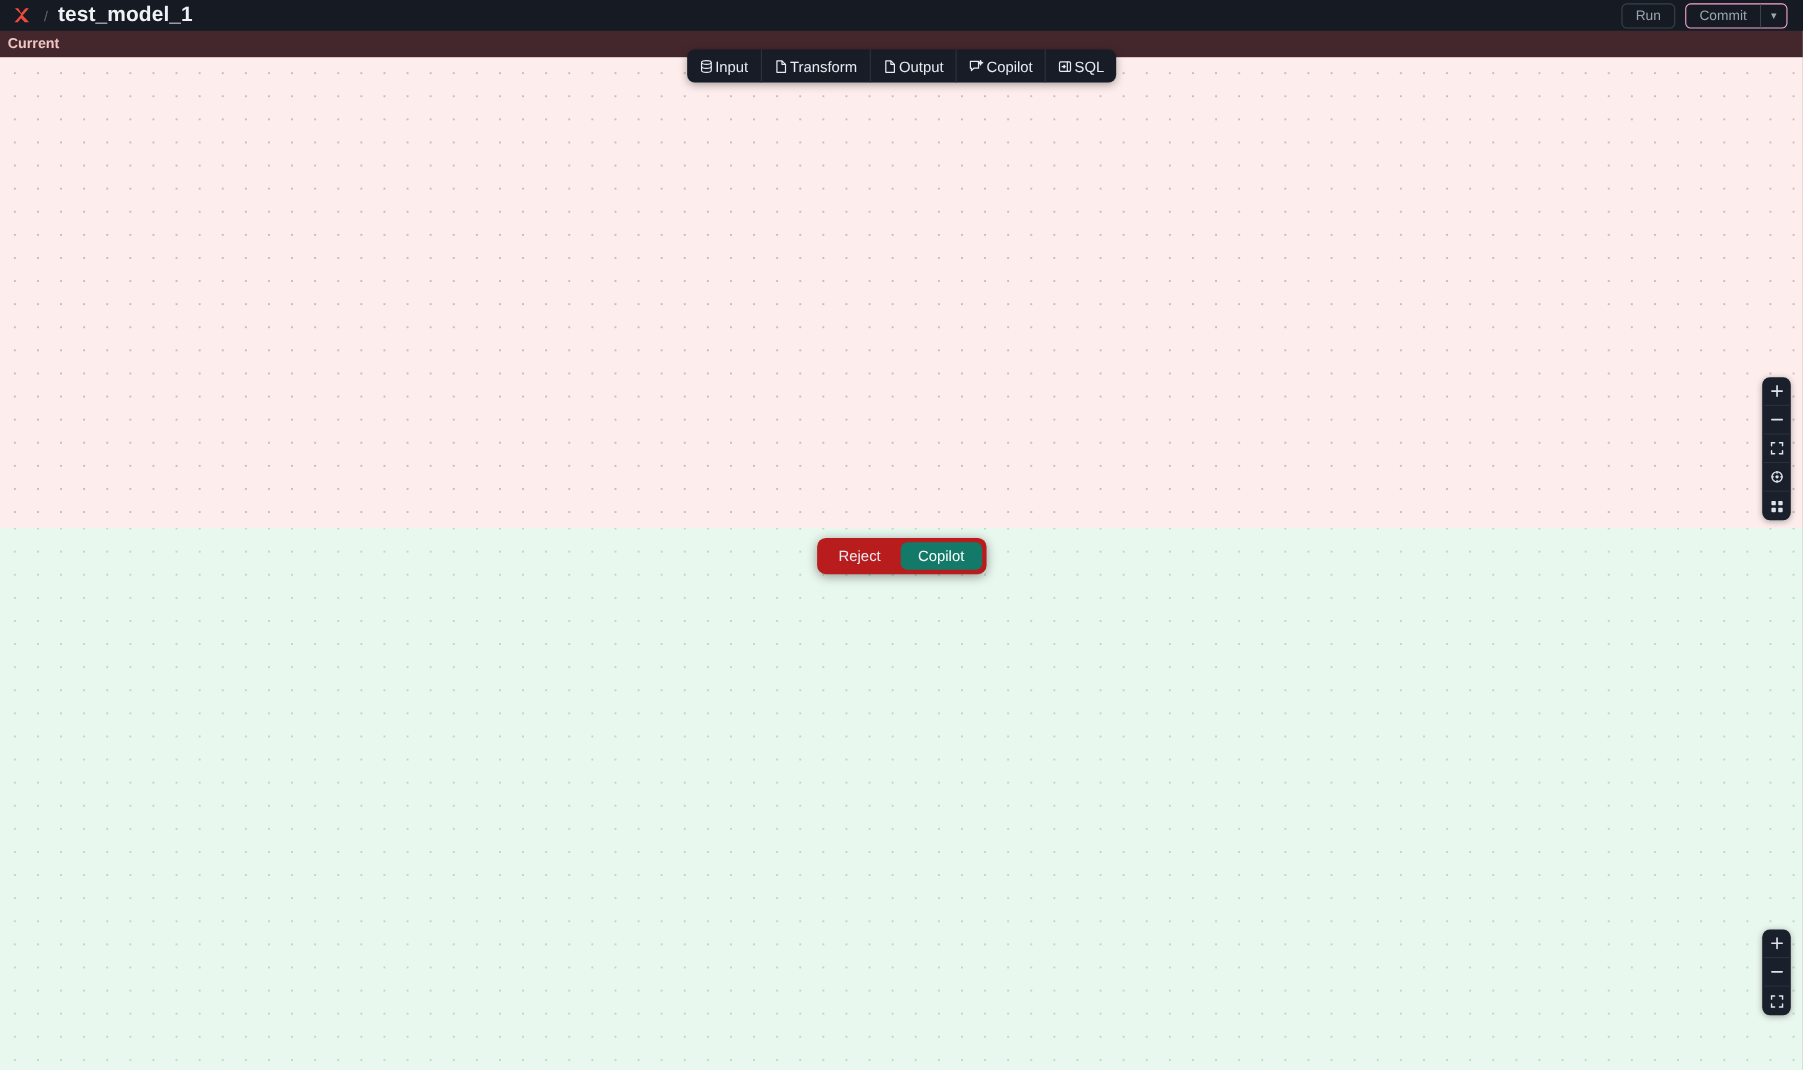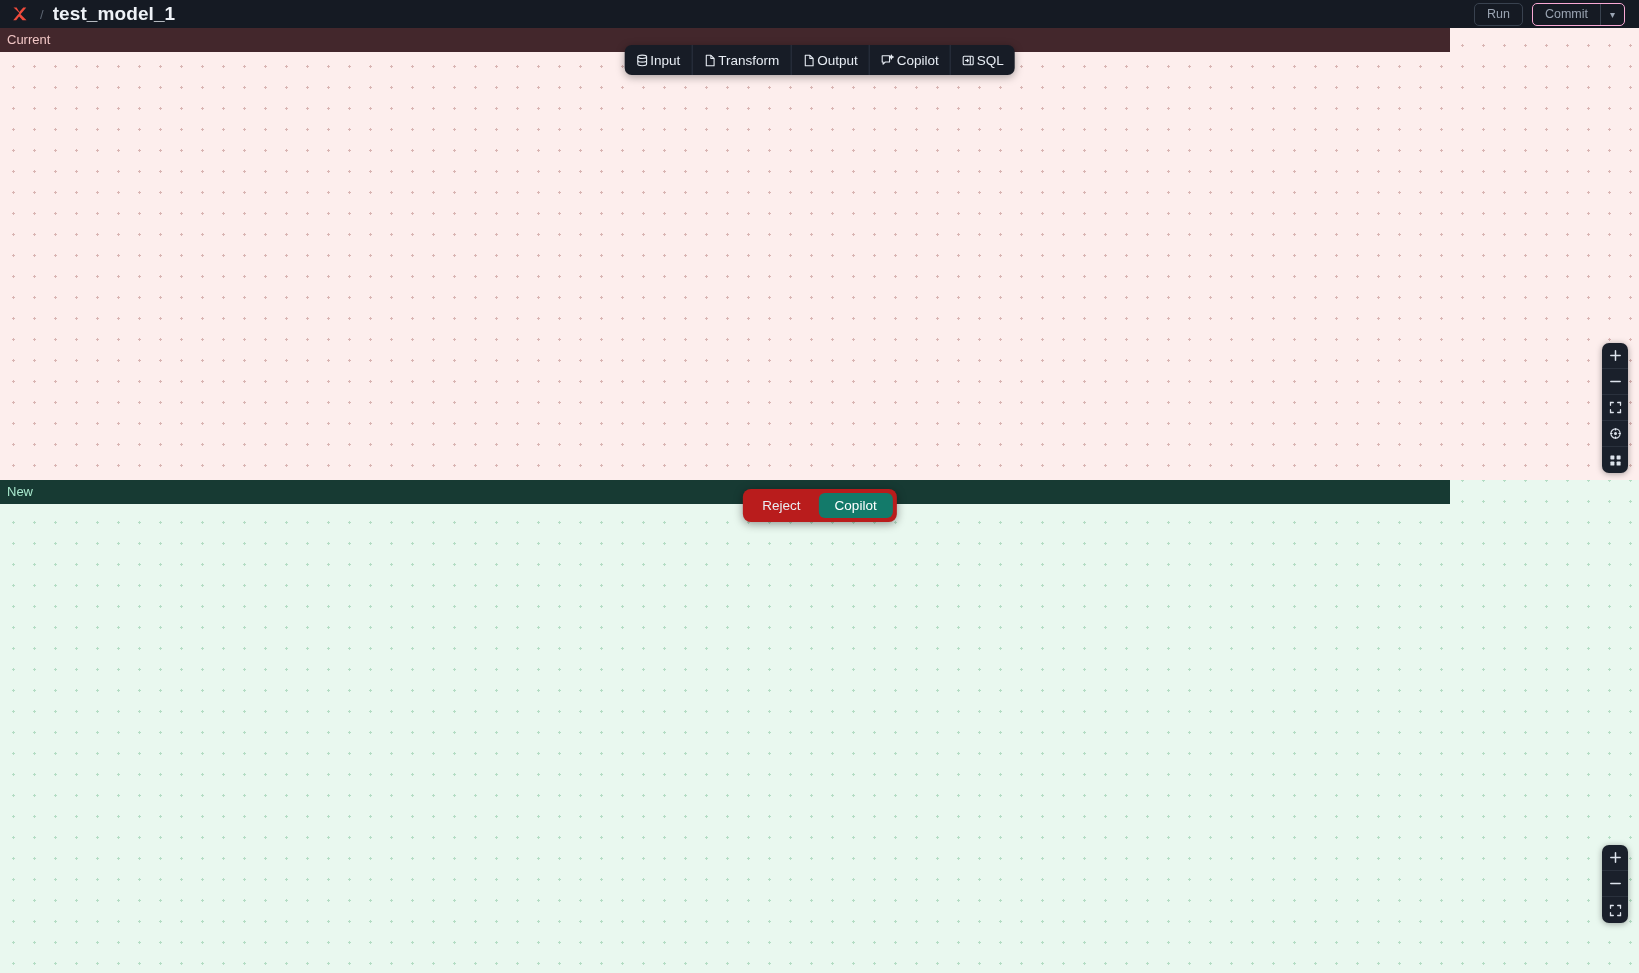--- a/index.html
+++ b/index.html
@@ -34,24 +34,24 @@
   .commit-group .btn-commit { border: none; border-right: 1px solid #39424f; border-radius: 0; }
   .commit-caret { color:#9aa4b2; font-size: 10px; padding: 3px 9px; display:flex; align-items:center; }
 
   
   .pane { position: absolute; left: 0; width: 1639px; overflow: hidden; }
   .pane-current { top: 28px; height: 452px; background: #fdeeed; }
   .pane-new     { top: 480px; height: 493px; background: #e9f8ef; }
 
   .pane-label {
     position: absolute; left: 0; top: 0;
-    width: 1450px; height: 24px;
+    width: 1639px; height: 24px;
     font-size: 13px; line-height: 24px;
     padding-left: 7px; z-index: 25;
-    font-weight: normal;
+    font-weight: bold;
   }
   .label-current { background: #43272c; color: #f0c5c4; }
   .label-new     { background: #173a33; color: #a8e8cd; }
 
   .dots { position:absolute; left:0; top:0; width:1639px; height:100%; }
   .dots-current {
     background-image: radial-gradient(#d9b5b3 1px, transparent 1.1px);
     background-size: 21px 21px; background-position: 3px 7px;
   }
   .dots-new {
@@ -203,21 +203,20 @@
           <path d="M8.6 2.2v8.6"></path>
           <path d="M3.4 6.5h3M5.2 5.0l1.5 1.5-1.5 1.5"></path>
       </svg>
     </span>
     <span>SQL</span>
   </div>
 </div>
 
 <div class="pane pane-new">
   <div class="dots dots-new"></div>
-  <div class="pane-label label-new">New</div>
 
   <svg class="edges">
     <g stroke="#8c96a4" stroke-width="1.4" fill="none">
       <path d="M276 723 C 296 723, 300 745, 321 745"></path>
       <path d="M533 745 C 556 745, 557 723, 580 723"></path>
       <path d="M789 723 C 812 723, 812 749, 835 749"></path>
       <path d="M1047 749 C 1070 749, 1070 723, 1093 723"></path>
       <path d="M1303 723 C 1325 723, 1325 742, 1347 742"></path>
     </g>
   </svg>

